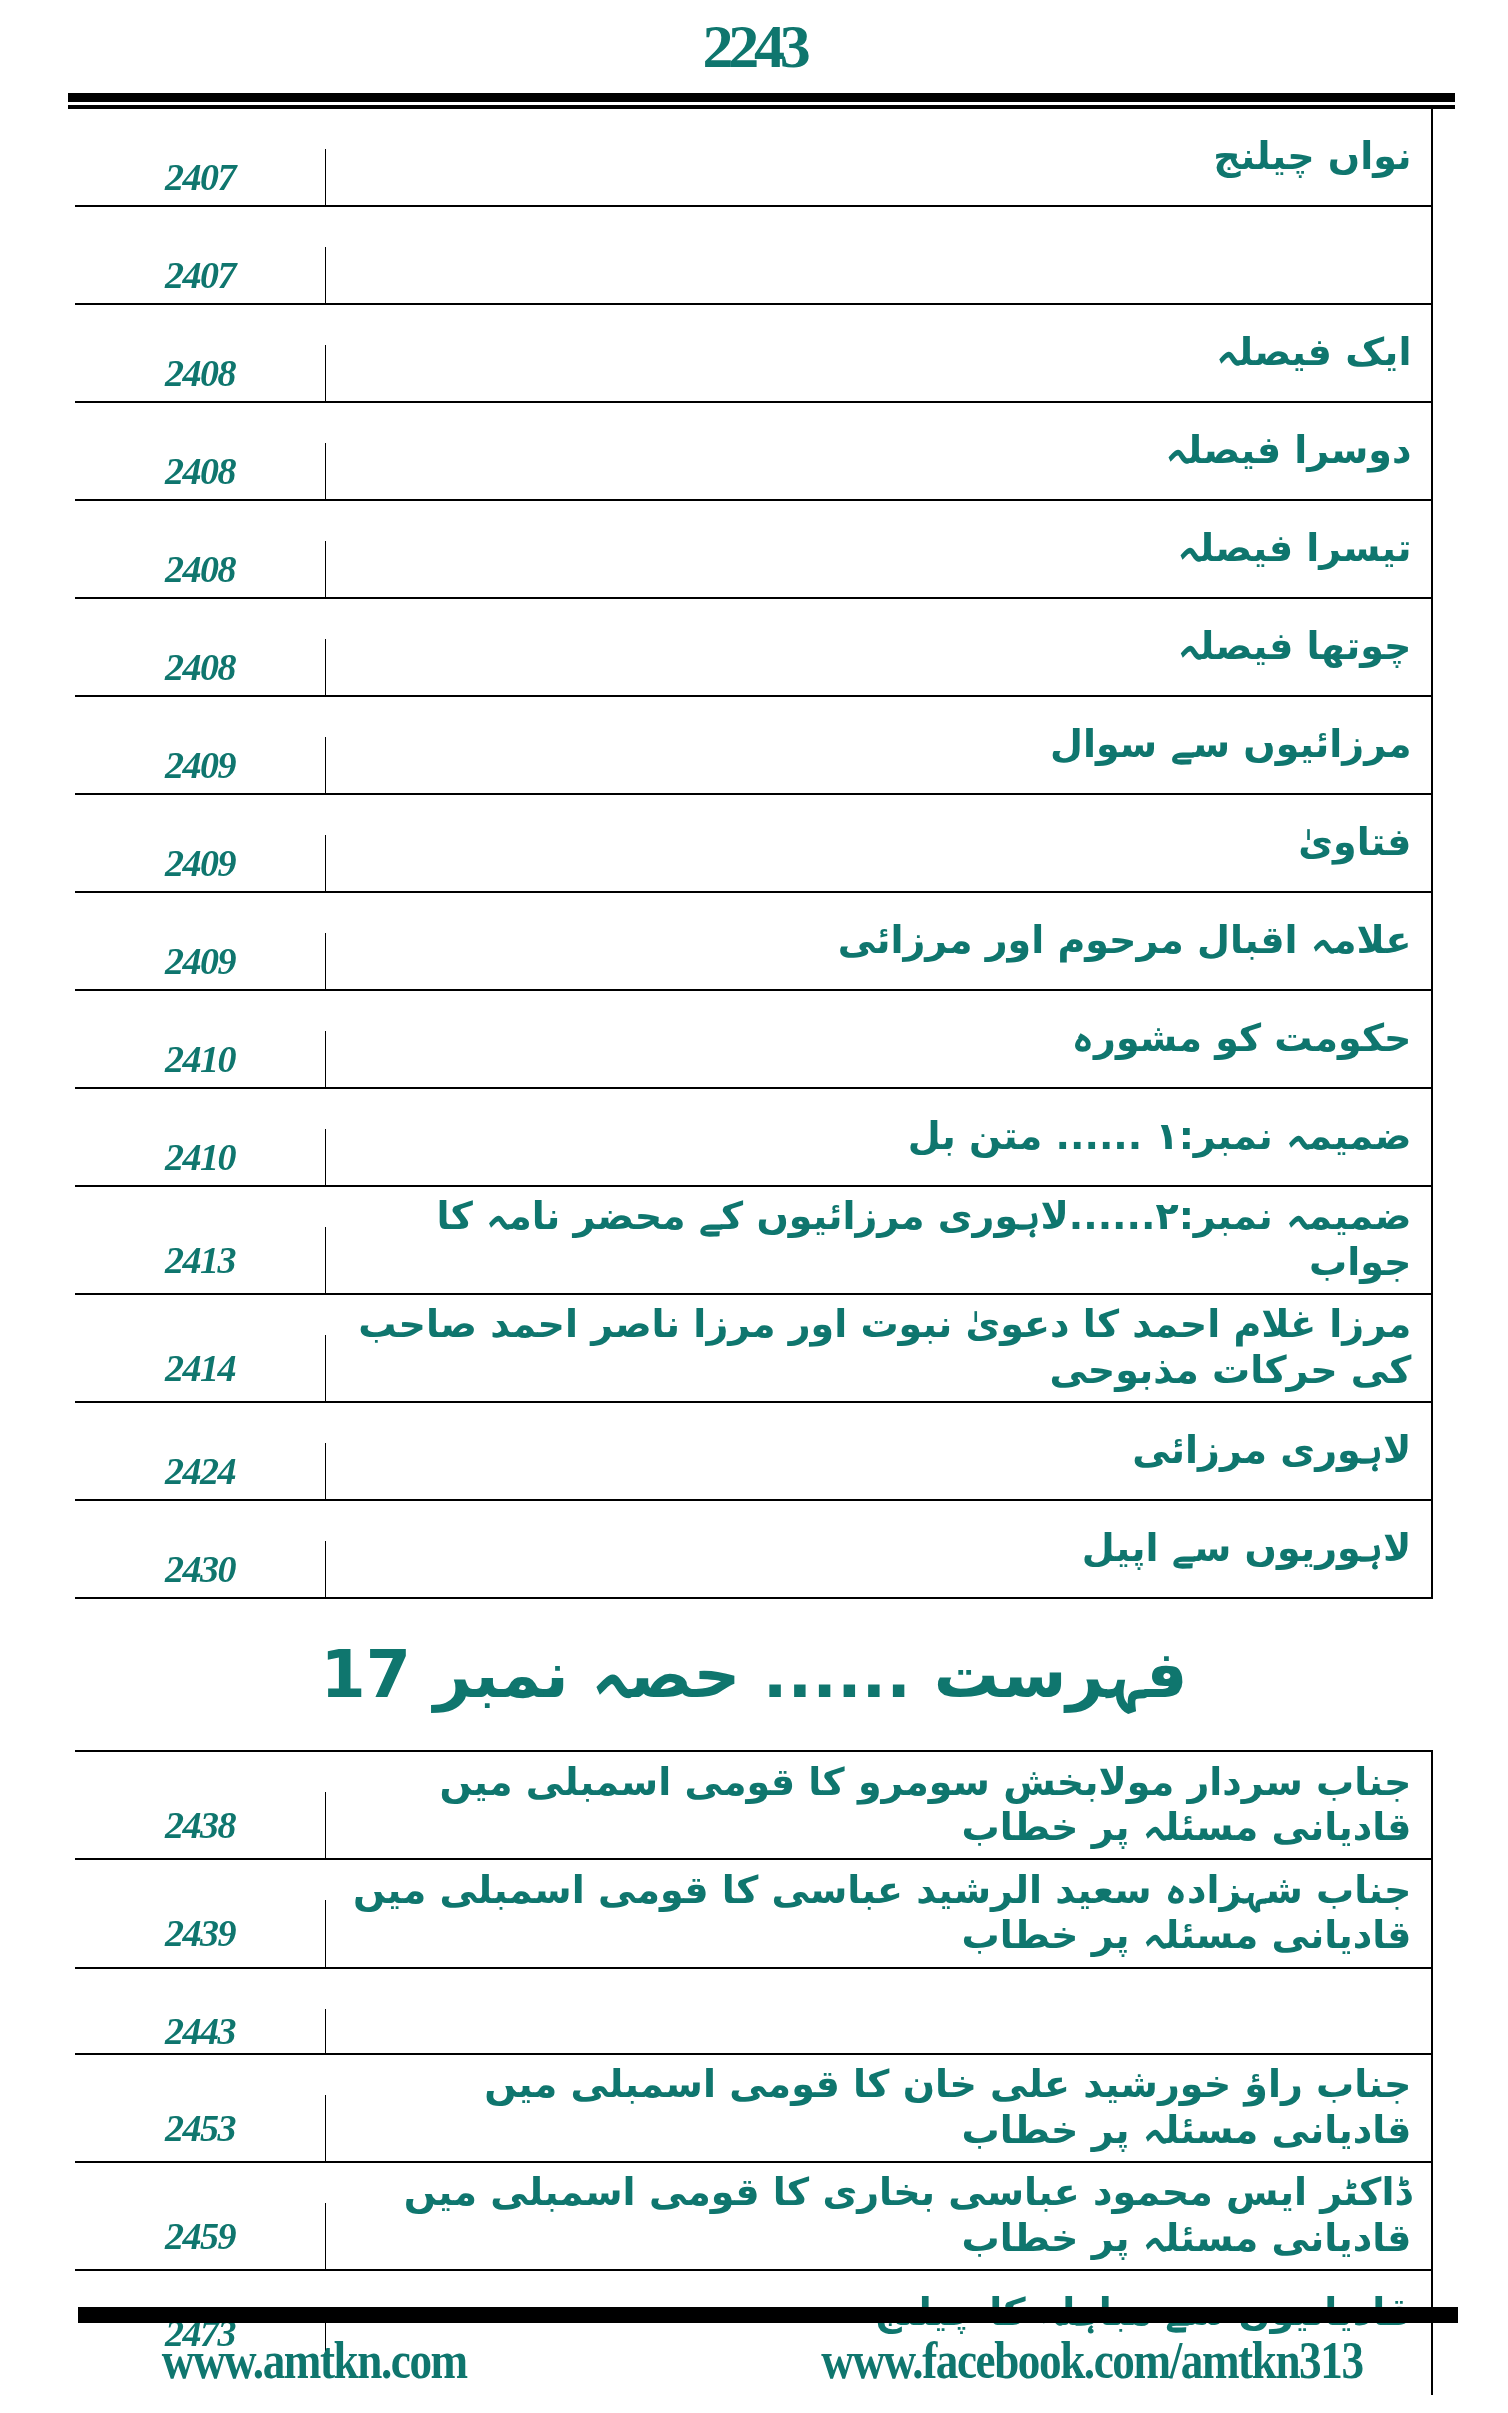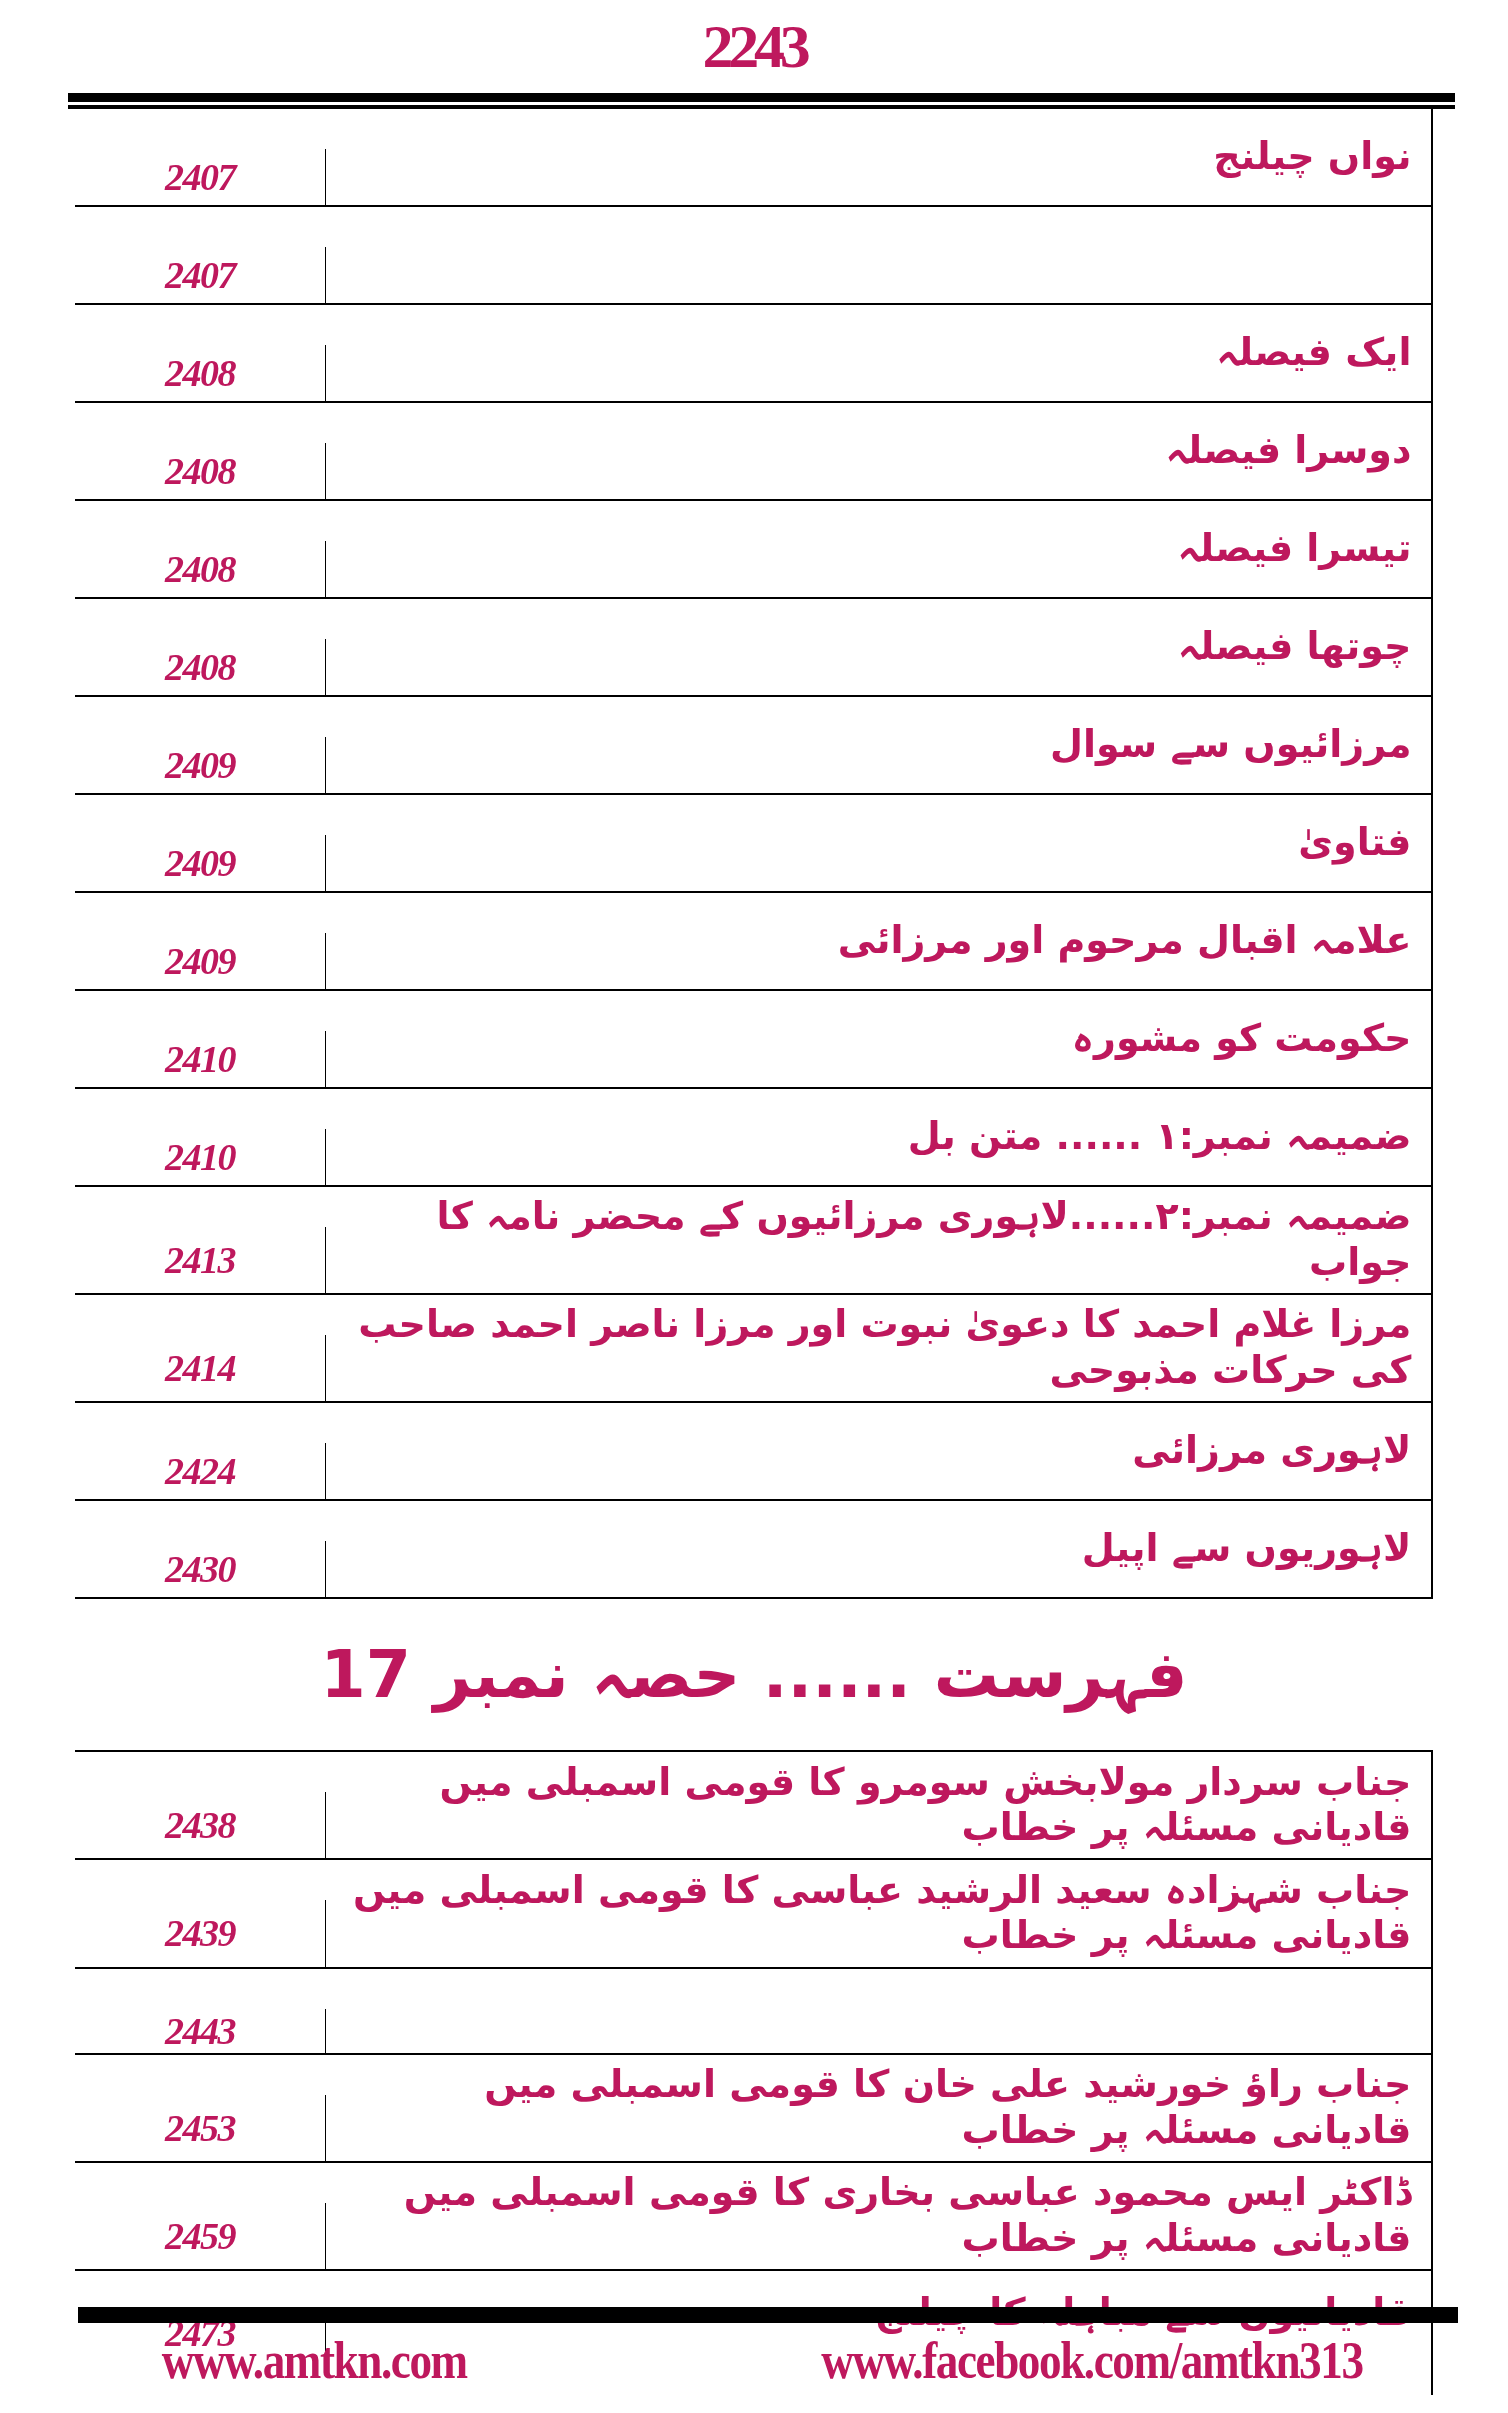--- a/index.html
+++ b/index.html
@@ -2,21 +2,21 @@
 <html lang="ur" style="font-size:12px"><head>
 <meta charset="utf-8">
 <title>Scanned TOC Page</title>
 <style>
   html, body { margin: 0; padding: 0; background: #ffffff; }
   .page {
     width: 1508px;
     height: 2413px;
     position: relative;
     background: #ffffff;
-    color: #be185d;
+    color: #0f766e;
     overflow: hidden;
     font-family: "Liberation Serif", serif;
   }
 
   
   .top-page-number {
     padding-top: 15px;
     height: 63px;
     text-align: center;
     font-weight: 700;

